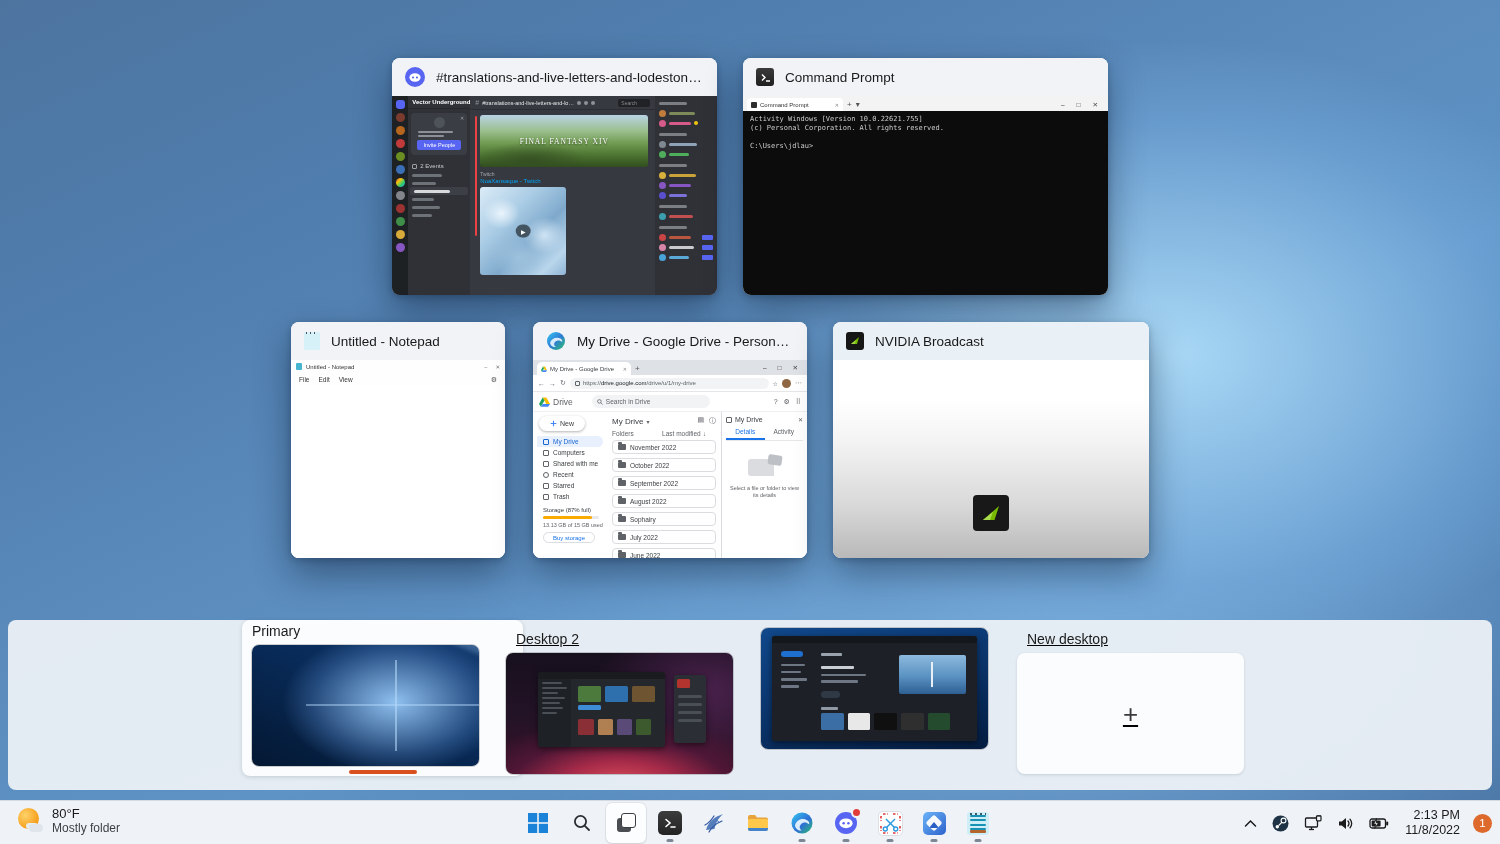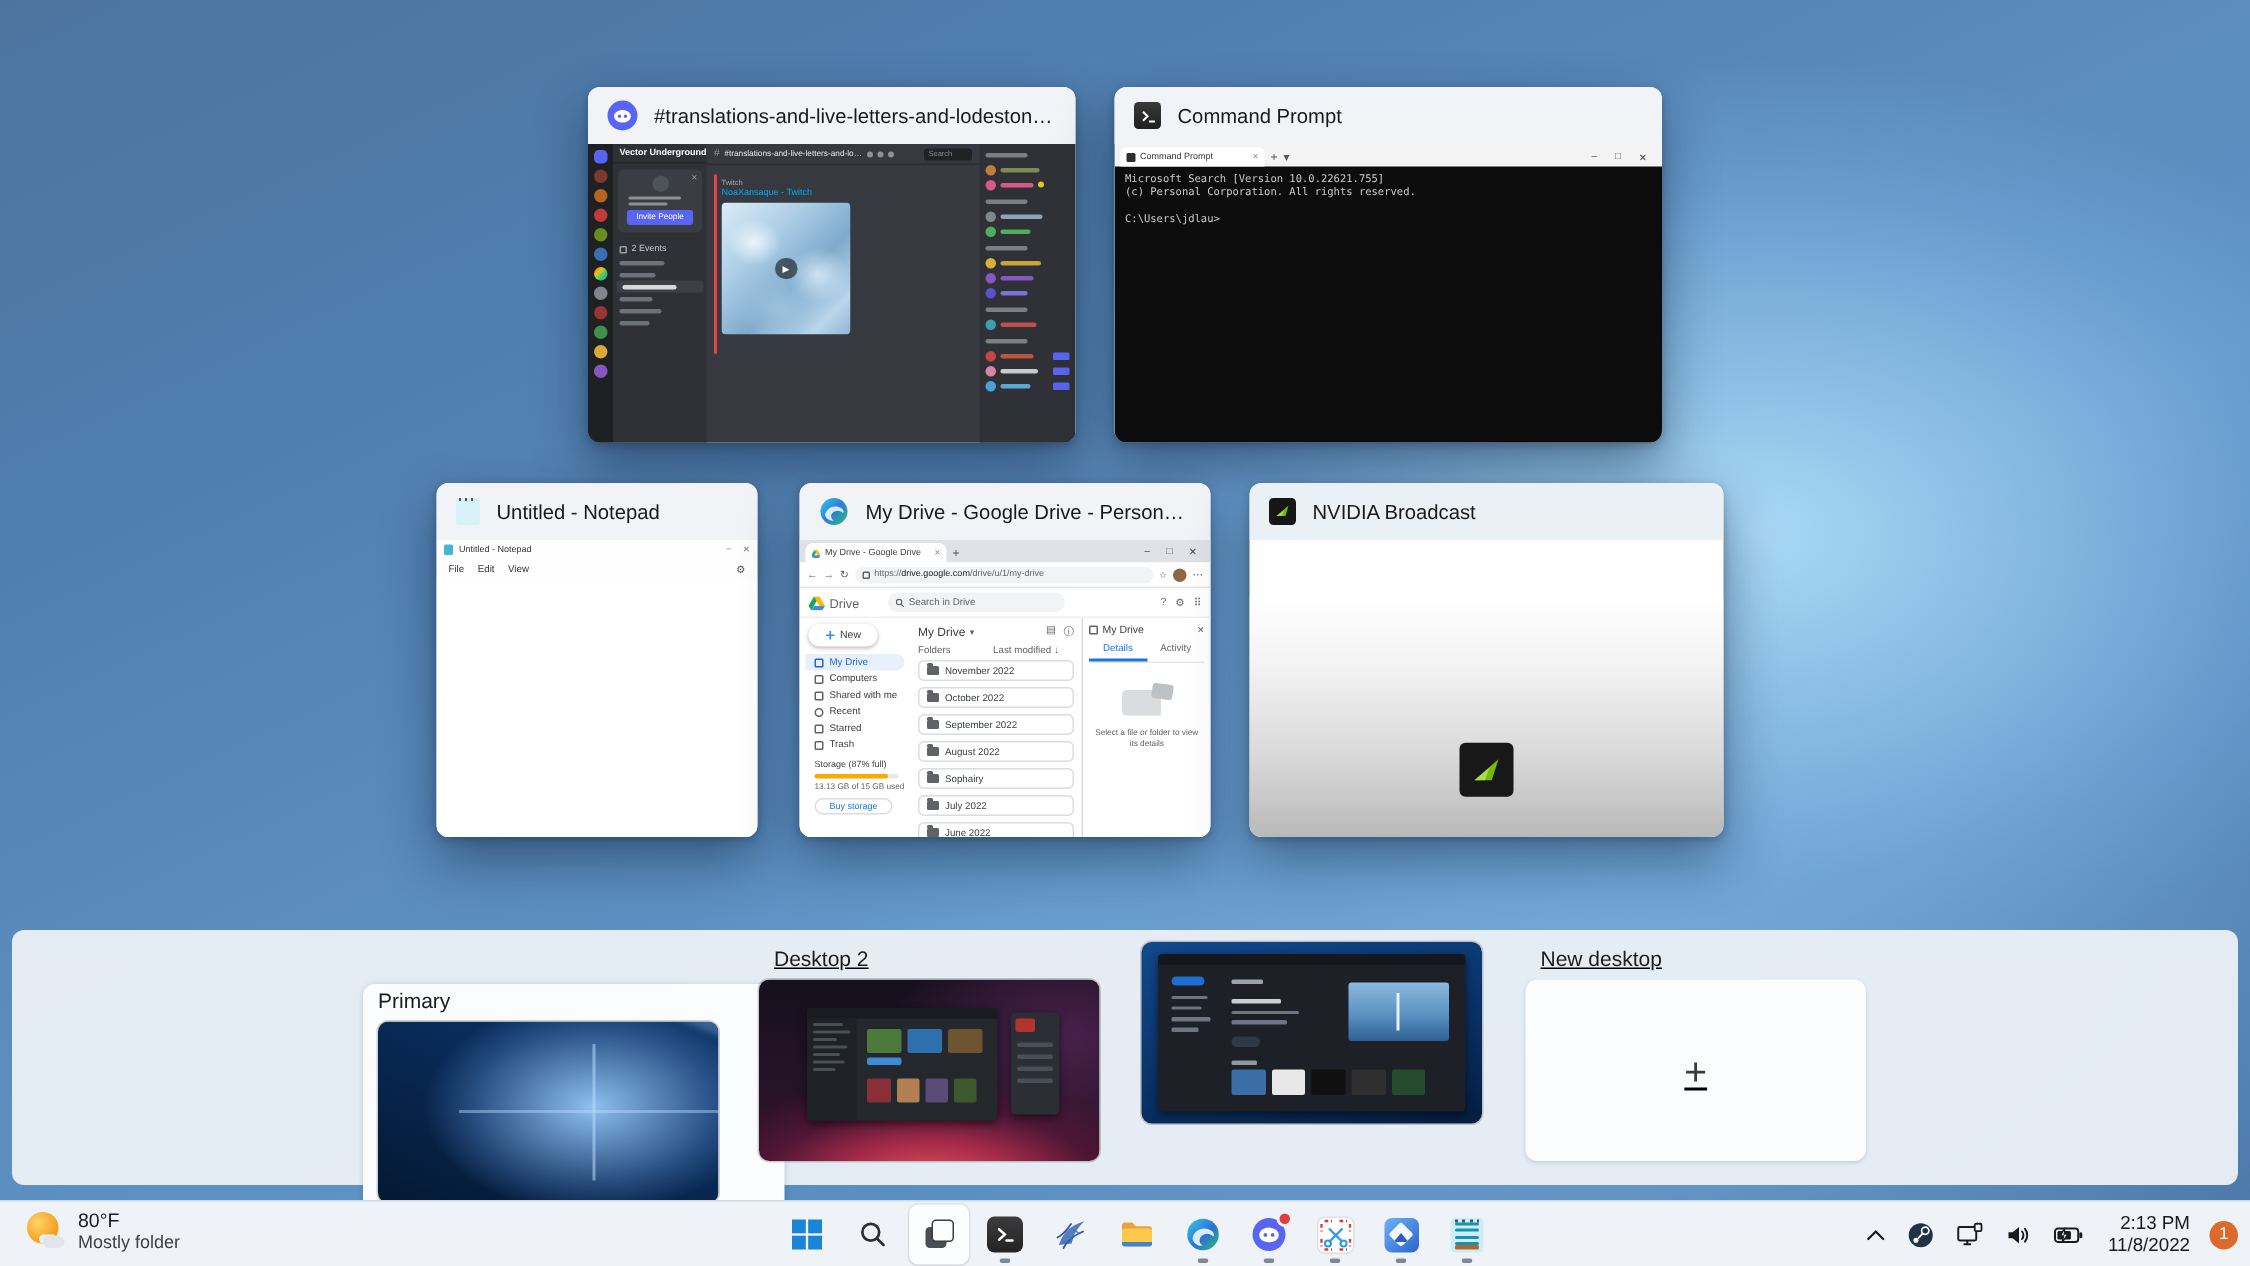--- a/index.html
+++ b/index.html
@@ -158,21 +158,21 @@
     background:#181818; border-radius:4px; display:flex; align-items:center; justify-content:center; }
 
   
   #desktops-panel { position:absolute; left:8px; top:620px; width:1484px; height:170px;
     background:rgba(234,239,245,.96); border-radius:8px; }
   .desk-group { position:absolute; top:8px;text-decoration:underline; }
   .desk-label { font-size:14px; color:#1b1b1b; padding:3px 10px 6px; }
   .desk-thumb { width:227px; height:121px; border-radius:7px; position:relative; overflow:hidden;
     outline:1px solid rgba(0,0,0,.18); }
   .desk-card-sel { position:absolute; left:234px; top:0px; width:281px; height:156px; background:#fbfcfd;
-    border-radius:8px; box-shadow:0 1px 4px rgba(30,50,80,.18);margin-top:36px; }
+    border-radius:8px; box-shadow:0 1px 4px rgba(30,50,80,.18); }
   .desk-ind { position:absolute; left:50%; transform:translateX(-50%); bottom:2px; width:68px; height:4px;
     border-radius:2px; background:#d8511f; }
   .th-primary { background:
       radial-gradient(150px 95px at 63% 47%, rgba(150,200,246,.95), rgba(90,140,205,.35) 55%, rgba(30,70,130,0) 75%),
       linear-gradient(205deg,#0d3468 0%,#082a57 45%,#041832 100%); }
   .th-primary .vline { position:absolute; left:63%; top:12%; width:2px; height:76%; background:rgba(185,220,252,.55); filter:blur(.4px); }
   .th-primary .hline { position:absolute; top:49%; left:24%; width:78%; height:2px; background:rgba(185,220,252,.45); filter:blur(.4px); }
   .th-primary .beam { position:absolute; left:30%; top:-16%; width:120%; height:18px; background:linear-gradient(90deg,rgba(140,190,240,0),rgba(160,205,248,.35),rgba(140,190,240,0)); transform:rotate(24deg); filter:blur(2px); }
   .th-d2 { background:
       radial-gradient(200px 90px at 50% 112%, #e5565b 0%, #a62a49 30%, rgba(90,25,60,.7) 55%, rgba(30,10,25,0) 78%),
@@ -311,20 +311,23 @@
         <span class="cn">#translations-and-live-letters-and-lodestone-feed |...</span>
         <span class="dot"></span>
           <span class="dot"></span>
           <span class="dot"></span>
         <div class="dc-search">
           <span>Search</span>
         </div>
       </div>
       <div class="dc-msgs">
         <div class="dc-redline"></div>
+        <div class="dc-banner">
+          <span>FINAL FANTASY XIV</span>
+        </div>
         <div class="dc-emb-label">Twitch</div>
         <div class="dc-emb-link">NoaXansaque - Twitch</div>
         <div class="dc-art">
           <div class="dc-play">
             <span>▶</span>
           </div>
         </div>
       </div>
 
     </div>
@@ -405,21 +408,21 @@
       </div>
       <span class="cmd-plus">+</span>
       <span class="cmd-plus">▾</span>
       <div class="cmd-ctl">
         <span>–</span>
         <span>□</span>
         <span>✕</span>
       </div>
     </div>
     <div class="cmd-screen">
-      <div>Microsoft Search [Version 10.0.22621.755]</div>
+      <div>Activity Windows [Version 10.0.22621.755]</div>
       <div>(c) Personal Corporation. All rights reserved.</div>
       <div>&nbsp;</div>
       <div>C:\Users\jdlau&gt;</div>
     </div>
   </div>
 </div>
 
 <div class="win-card" id="win-notepad">
   <div class="win-head">
     <span class="ic hic-note">

